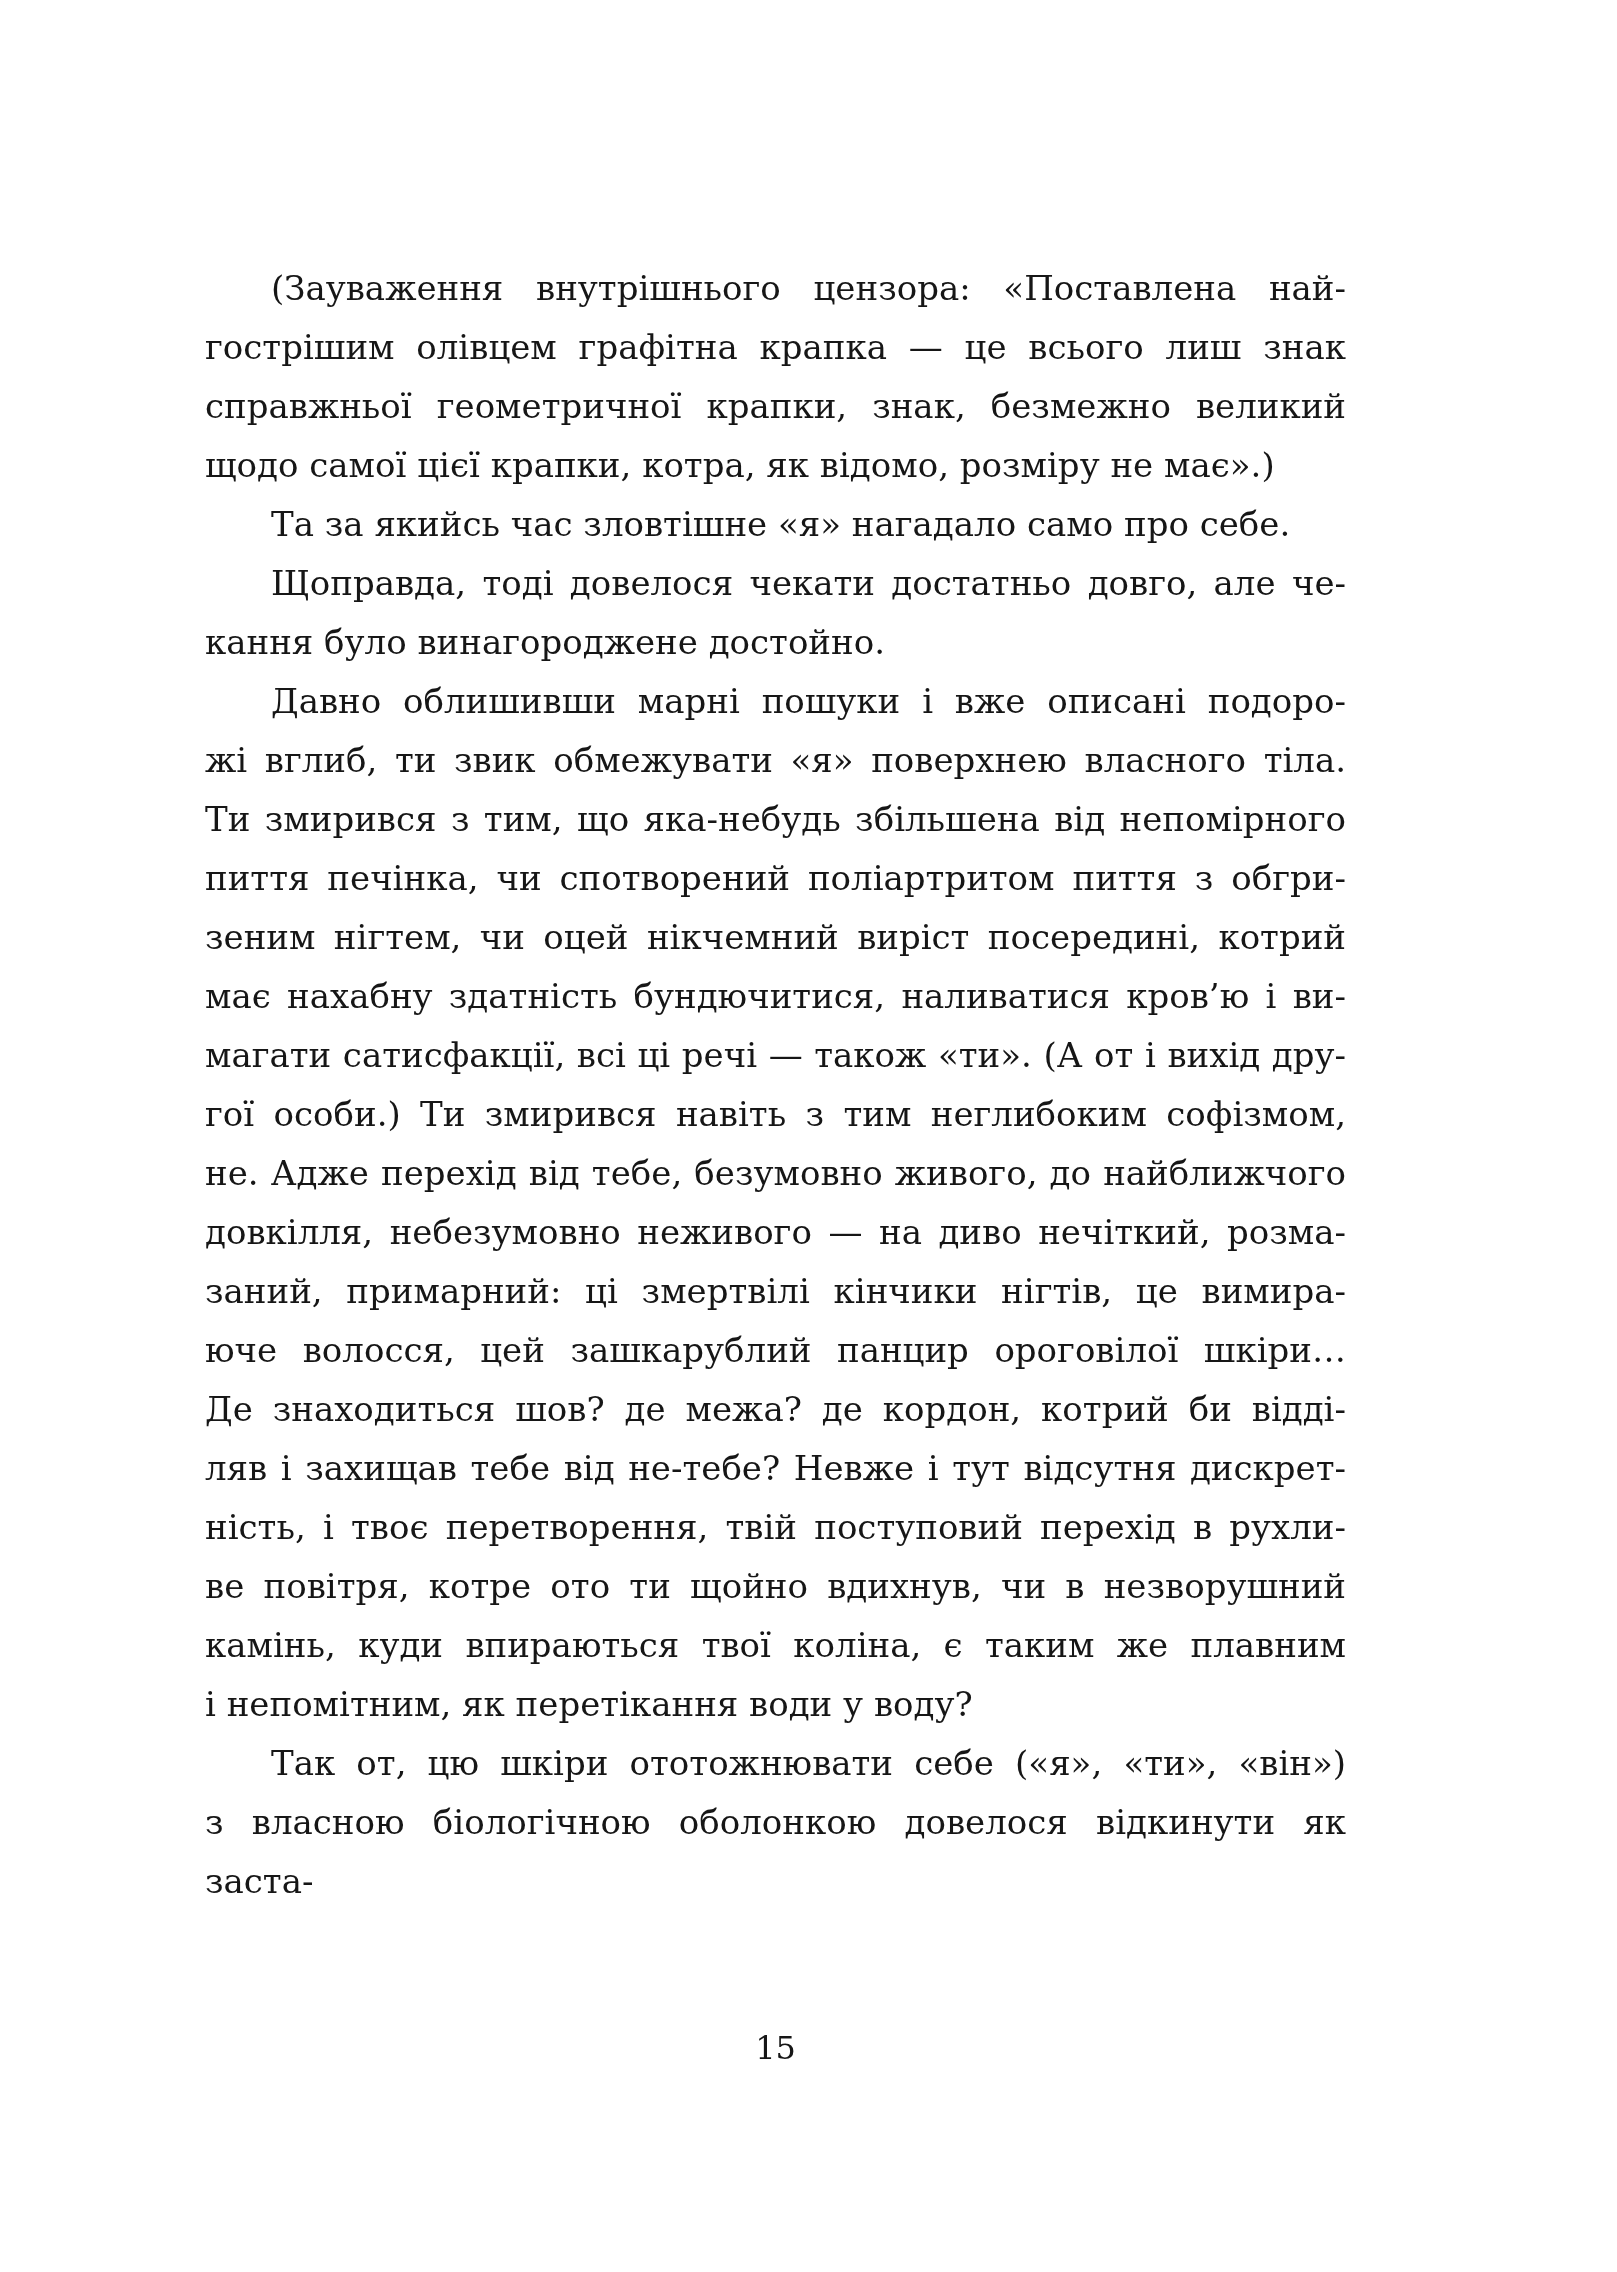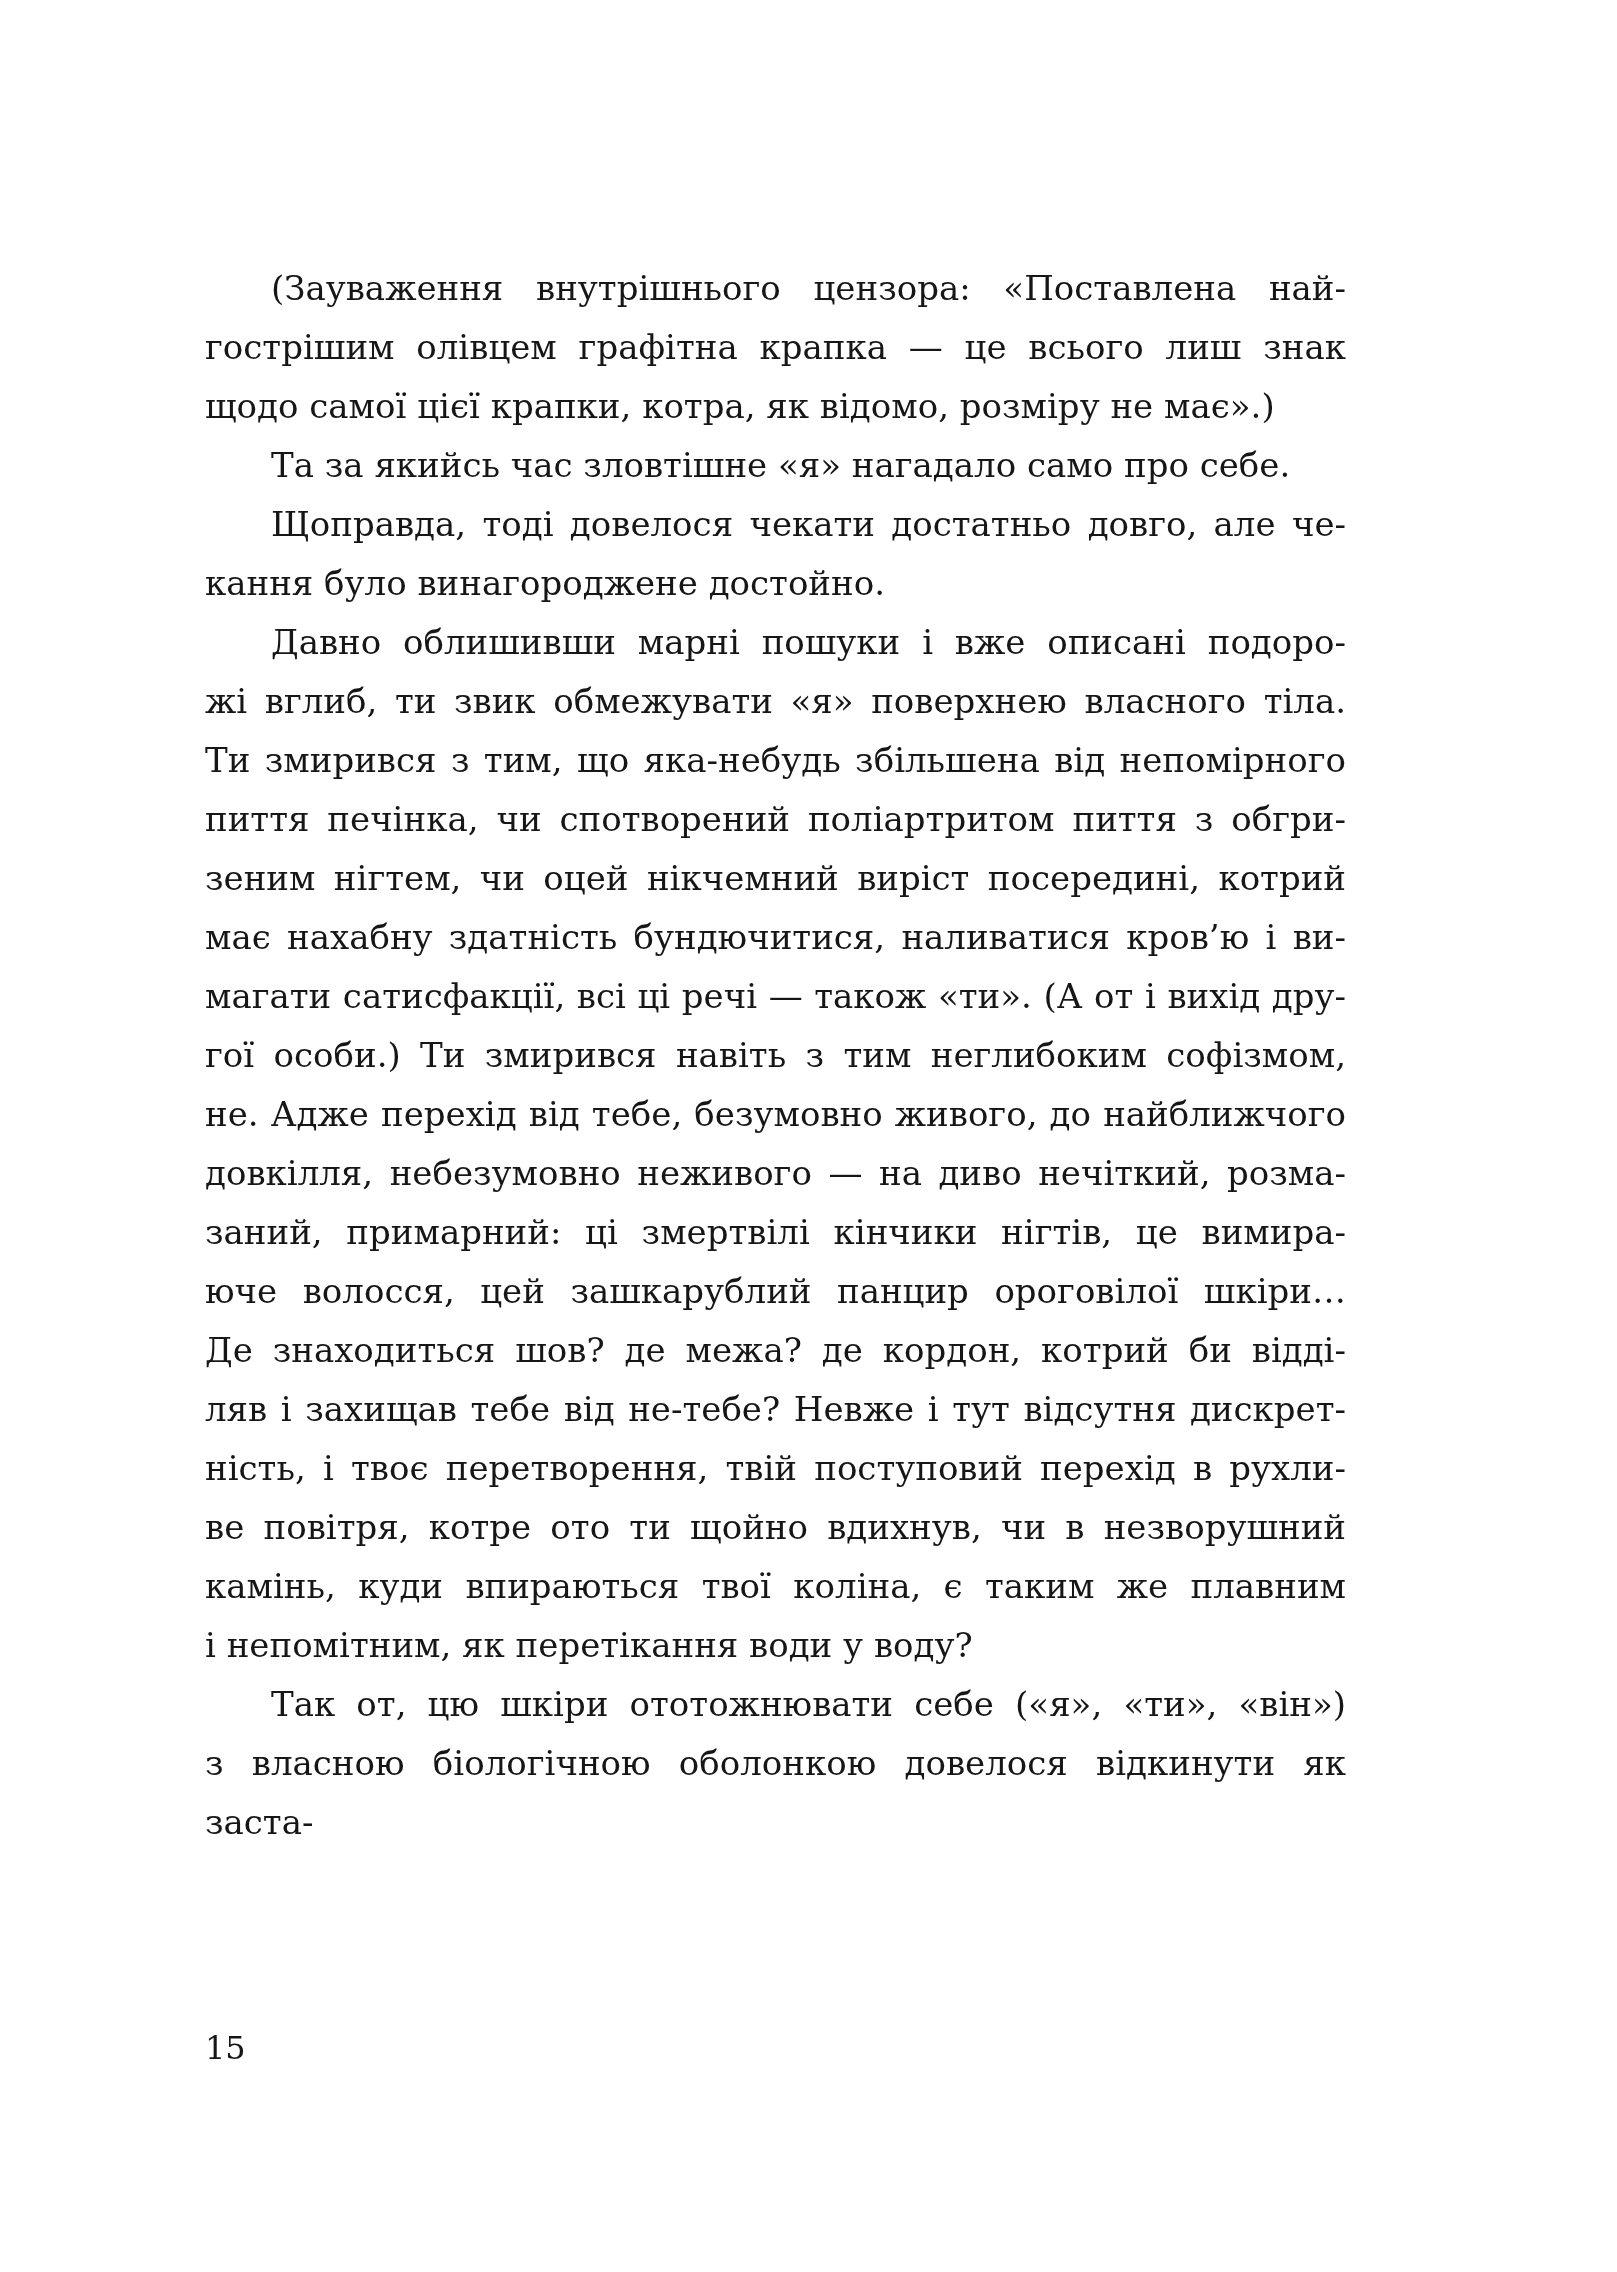--- a/index.html
+++ b/index.html
@@ -37,36 +37,37 @@
     text-align-last: left;
   }
   .line.first-line {
     text-indent: 66px;
   }
   .page-number-wrap {
     position: absolute;
     left: 205px;
     top: 2028px;
     width: 1141px;
-    text-align: left;
+    text-align: center;
   }
   .page-number {
     font-size: 32px;
     line-height: 40px;
     color: #161616;
   }
 </style>
 </head>
 <body>
 
 <div class="book-page">
   <div class="text-block" id="text-block">
       <div class="paragraph">
         <div class="line first-line">(Зауваження внутрішнього цензора: «Поставлена най-</div>
         <div class="line">гострішим олівцем графітна крапка — це всього лиш знак</div>
+        <div class="line">справжньої геометричної крапки, знак, безмежно великий</div>
         <div class="line last-line">щодо самої цієї крапки, котра, як відомо, розміру не має».)</div>
       </div>
       <div class="paragraph">
         <div class="line first-line last-line">Та за якийсь час зловтішне «я» нагадало само про себе.</div>
       </div>
       <div class="paragraph">
         <div class="line first-line">Щоправда, тоді довелося чекати достатньо довго, але че-</div>
         <div class="line last-line">кання було винагороджене достойно.</div>
       </div>
       <div class="paragraph">

